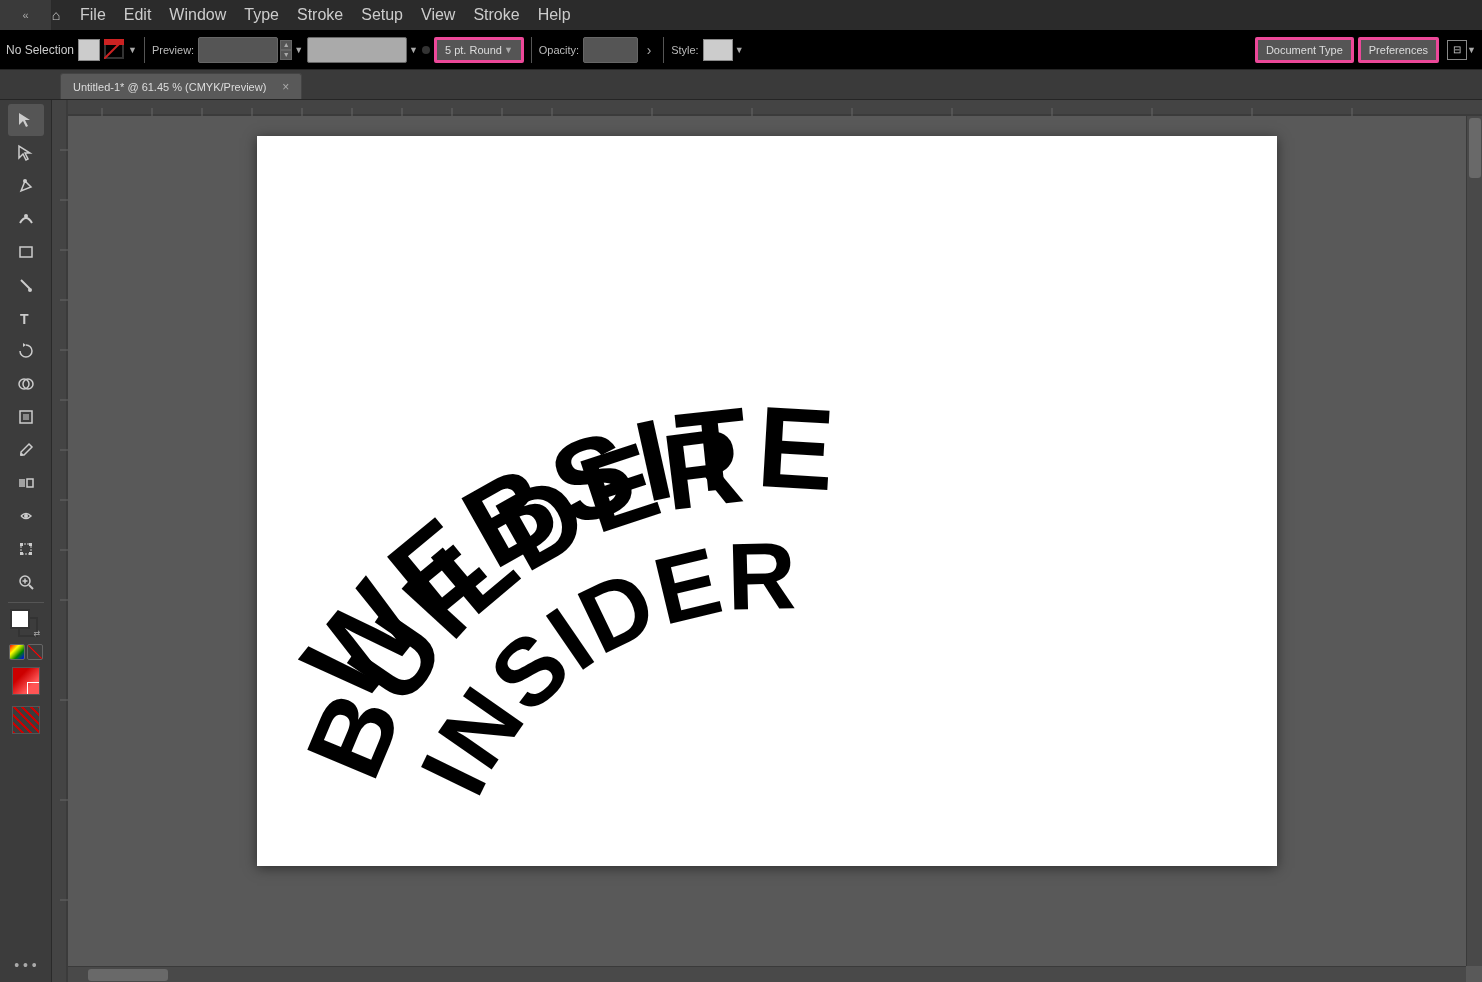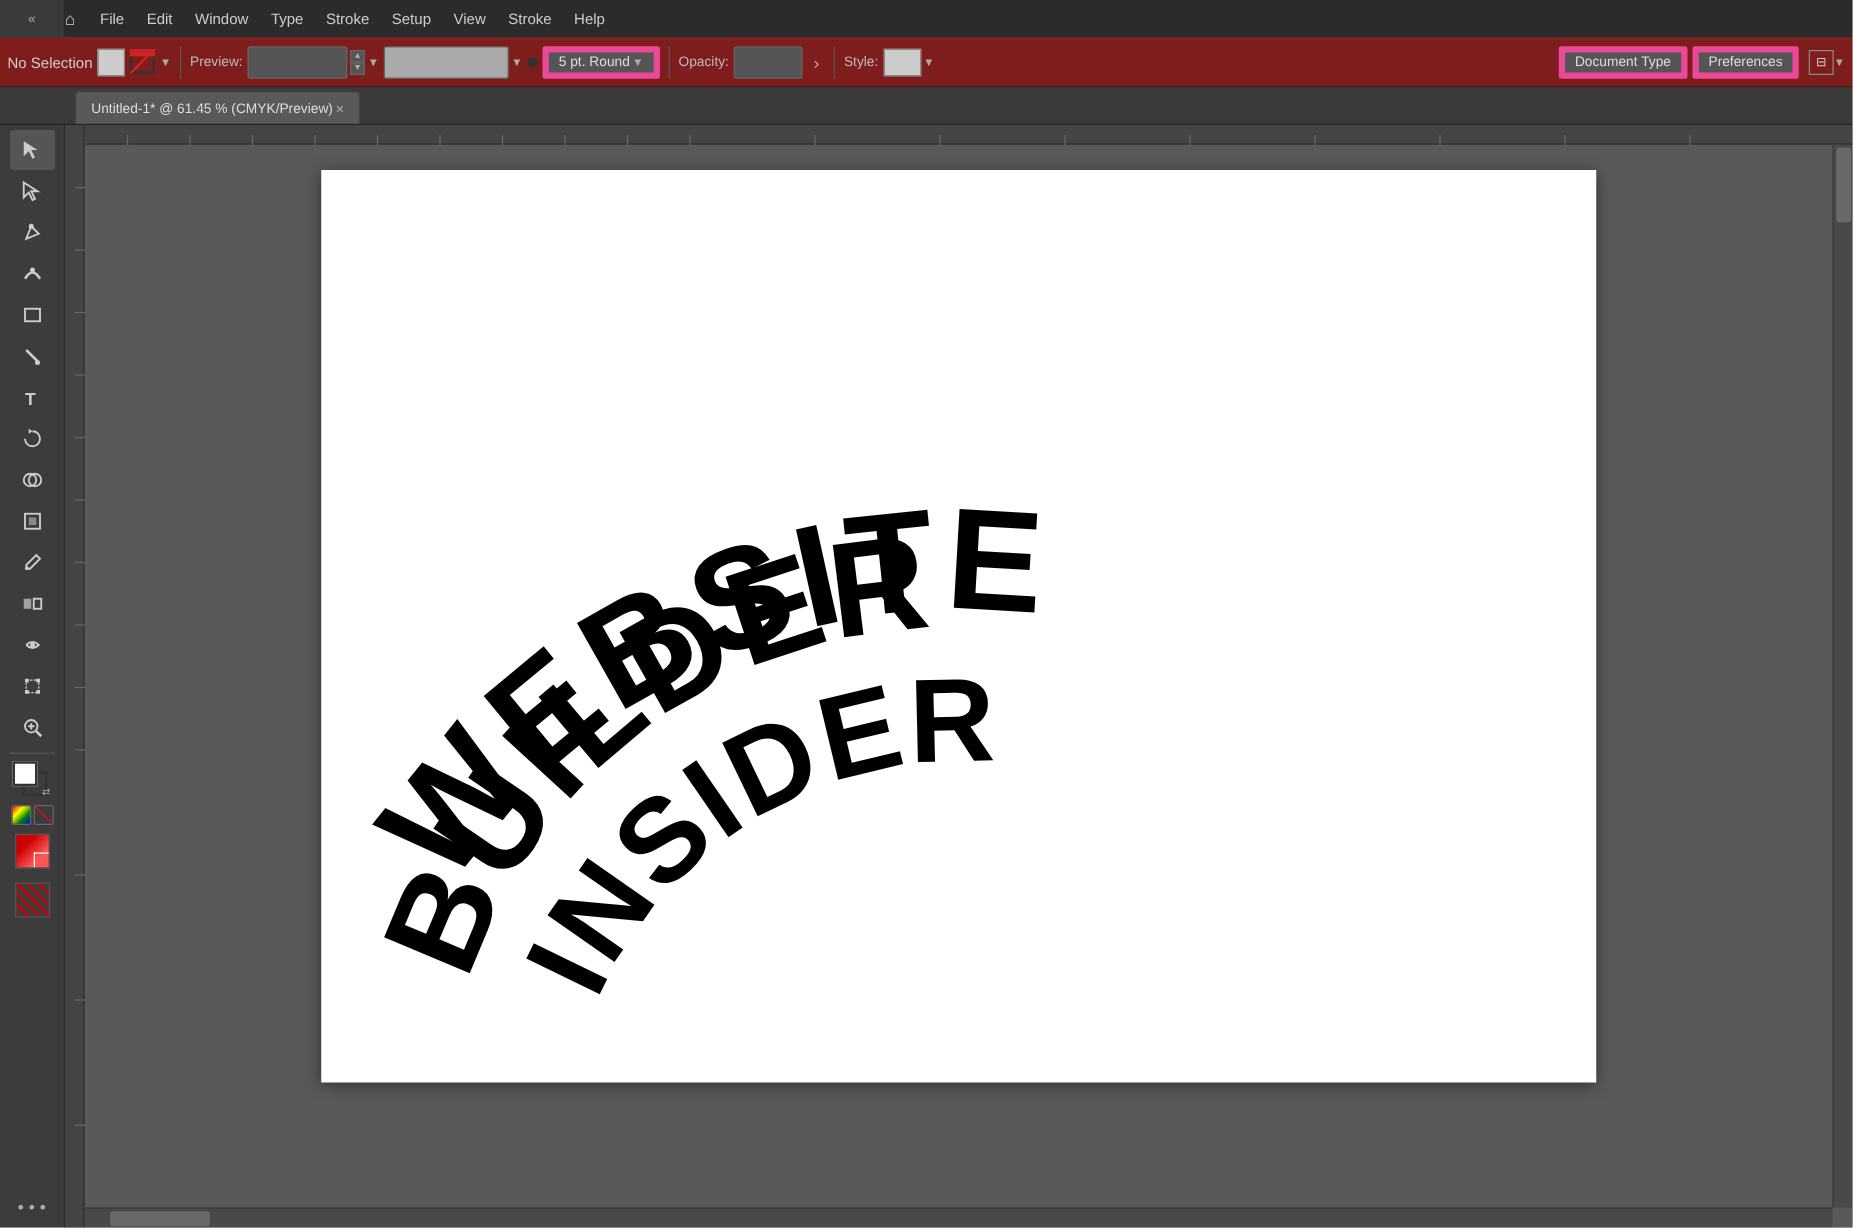--- a/index.html
+++ b/index.html
@@ -30,50 +30,50 @@
       margin-right: 6px;
       display: flex;
       align-items: center;
       justify-content: center;
       flex-shrink: 0;
     }
     .menu-item {
       padding: 4px 8px;
       color: #ccc;
       cursor: pointer;
-      font-size: 12px;
+      font-size: 16px;
       border-radius: 2px;
     }
 
     
     #toolbar {
       width: 100%;
       height: 40px;
-      background: #7f1d1d;
+      background: #000000;
       display: flex;
       align-items: center;
       padding: 0 6px;
       gap: 4px;
       border-bottom: 1px solid #252525;
     }
     .toolbar-section {
       display: flex;
       align-items: center;
       gap: 4px;
     }
     .toolbar-label {
       color: #bbb;
       font-size: 11px;
       white-space: nowrap;
     }
     .toolbar-btn {
       height: 26px;
       padding: 0 8px;
       background: #555;
-      border: 5px solid #ec4899;
+      border: 3px solid #ec4899;
       color: #ddd;
       font-size: 11px;
       cursor: pointer;
       border-radius: 2px;
       display: flex;
       align-items: center;
       gap: 4px;
       white-space: nowrap;
     }
     .color-swatch {
@@ -151,21 +151,21 @@
       border-bottom: 1px solid #252525;
     }
     .doc-tab {
       height: 26px;
       background: #595959;
       border: 1px solid #444;
       border-bottom: none;
       padding: 0 12px;
       display: flex;
       align-items: center;
-      gap: 2px;
+      gap: 16px;
       font-size: 11px;
       color: #ddd;
       cursor: pointer;
       border-radius: 3px 3px 0 0;
     }
     .tab-close {
       font-size: 12px;
       color: #aaa;
       cursor: pointer;
     }

